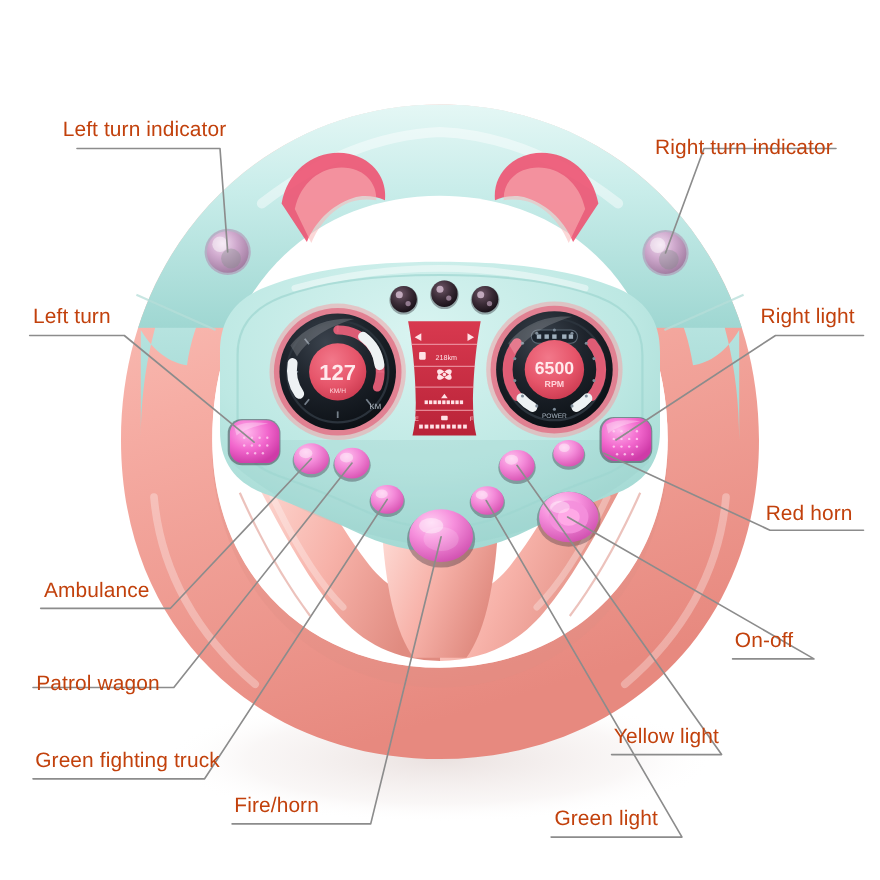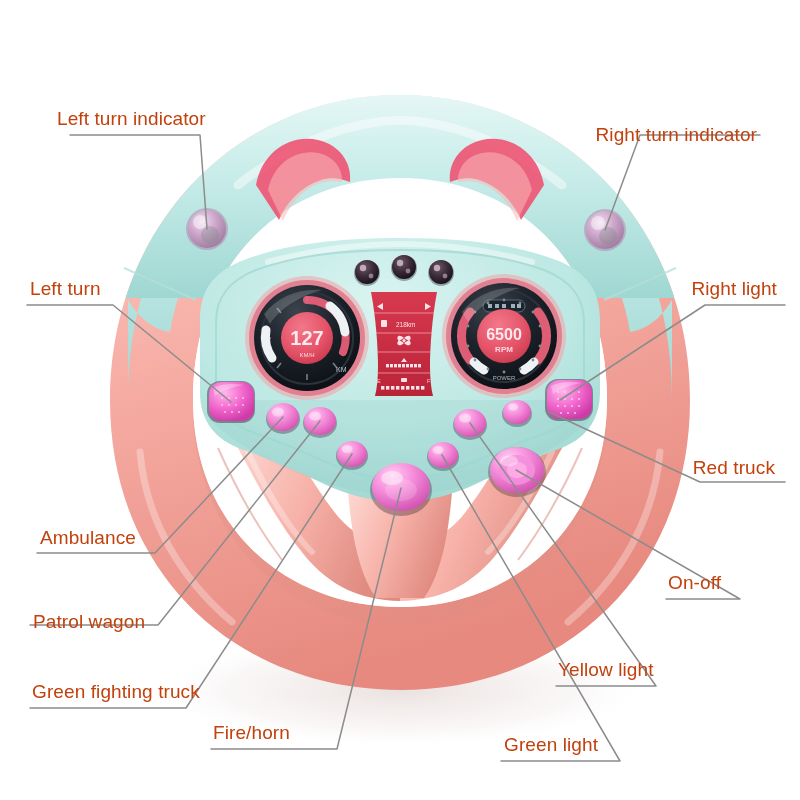--- a/index.html
+++ b/index.html
@@ -520,21 +520,21 @@
         <path d="M556,686 L656,686 L470,423"></path>
         <path d="M666,599 L740,599 L516,470"></path>
       </g>
   </svg>
 
   <div id="label-layer">
       <div class="callout-label" style="left: 57px; top: 109px;">Left turn indicator</div>
       <div class="callout-label right" style="left: 757px; top: 109px; margin-top: 16px;">Right turn indicator</div>
       <div class="callout-label" style="left: 30px; top: 279px;">Left turn</div>
       <div class="callout-label right" style="left: 777px; top: 279px;">Right light</div>
-      <div class="callout-label right" style="left: 775px; top: 458px;">Red truck</div>
+      <div class="callout-label right" style="left: 775px; top: 458px;">Red horn</div>
       <div class="callout-label" style="left: 40px; top: 528px;">Ambulance</div>
       <div class="callout-label" style="left: 33px; top: 600px; margin-top: 12px;">Patrol wagon</div>
       <div class="callout-label" style="left: 32px; top: 682px;">Green fighting truck</div>
       <div class="callout-label" style="left: 213px; top: 723px;">Fire/horn</div>
       <div class="callout-label" style="left: 504px; top: 735px;">Green light</div>
       <div class="callout-label" style="left: 558px; top: 660px;">Yellow light</div>
       <div class="callout-label" style="left: 668px; top: 573px;">On-off</div>
     </div>
 
 </div>

